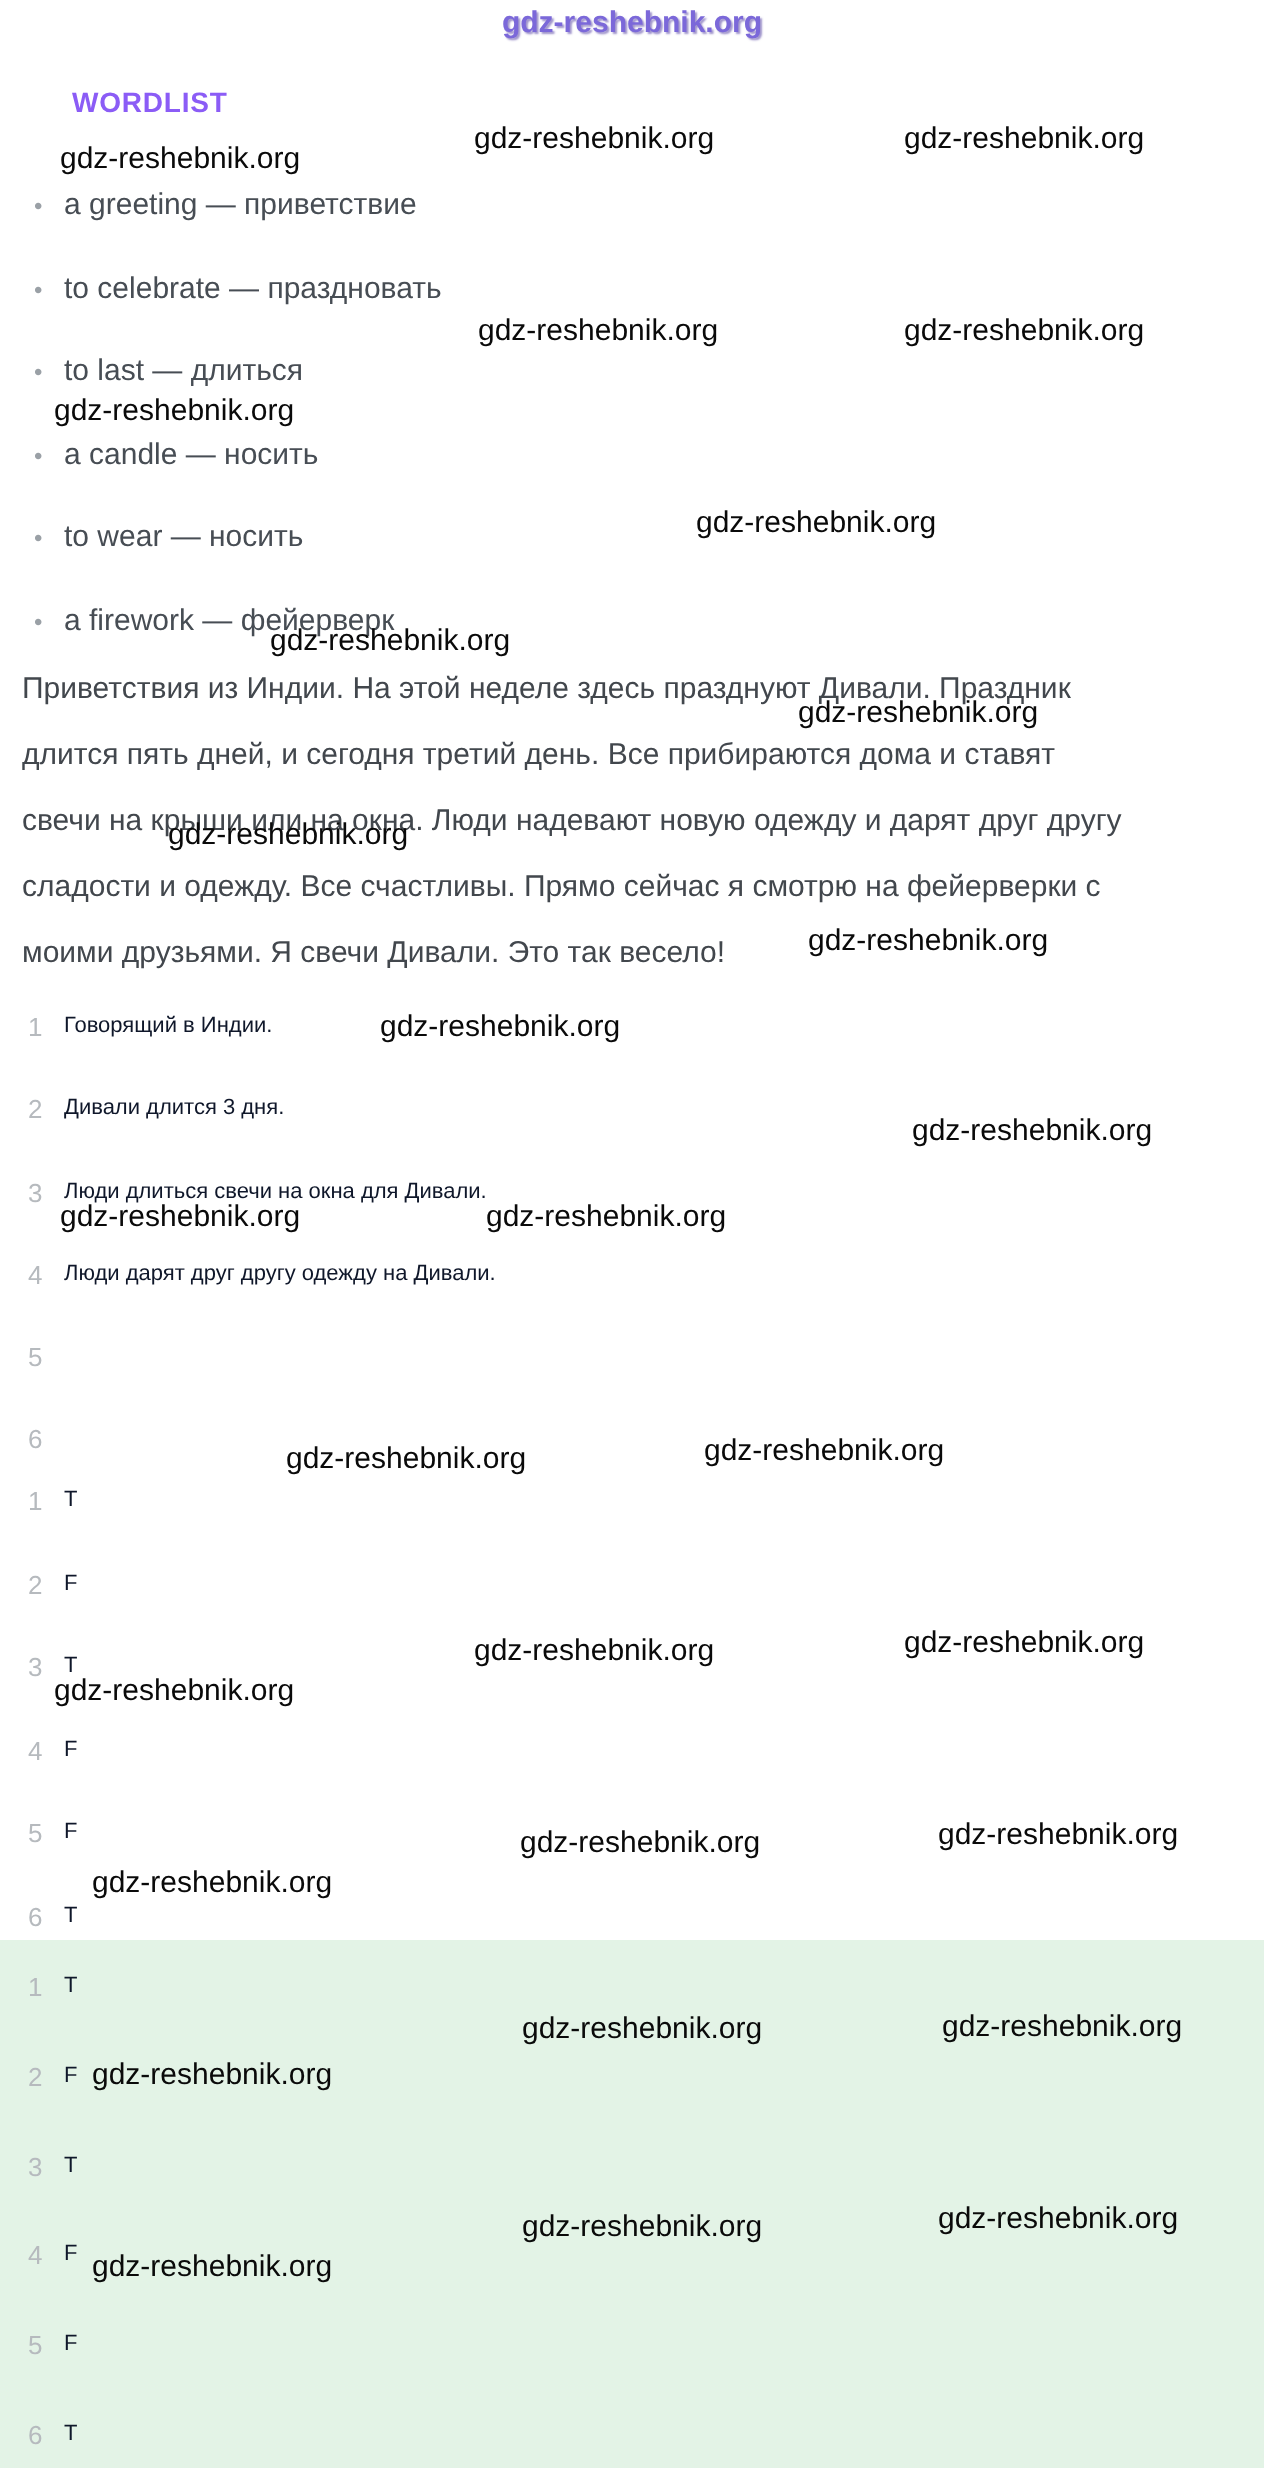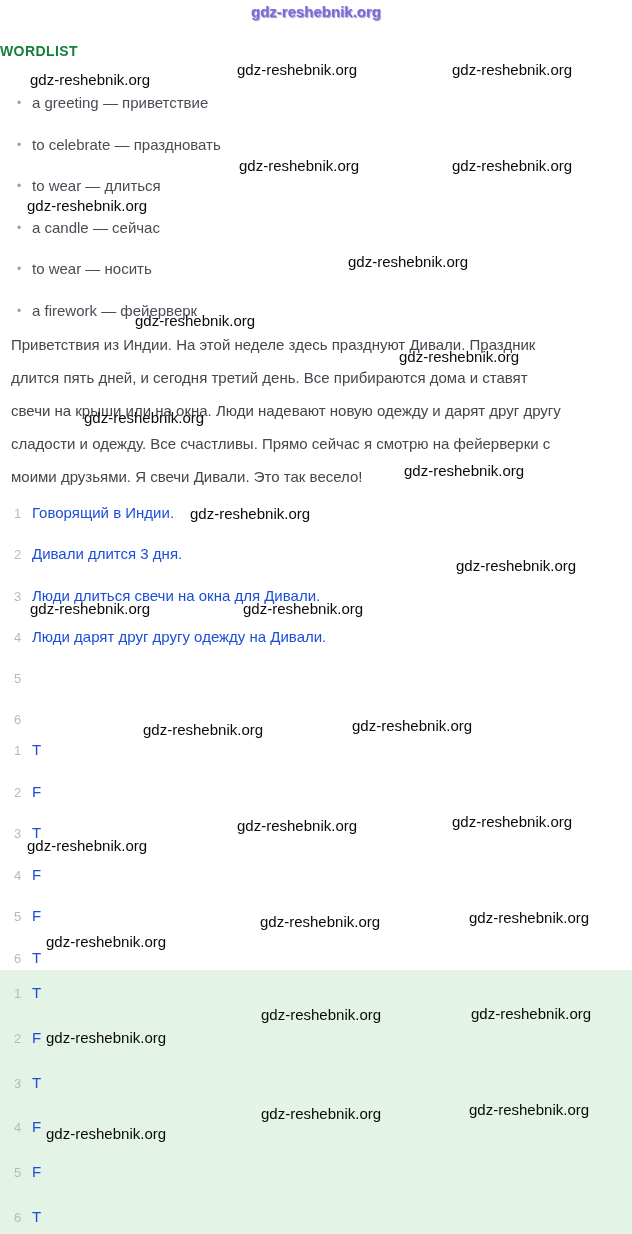--- a/index.html
+++ b/index.html
@@ -26,39 +26,40 @@
     font-size:15px;
     font-weight:700;
     color:#7b68d9;
     text-shadow:1px 1px 1px rgba(80,60,160,0.55);
   }
   .wordlist-title {
     position:absolute;
     top:43px; left:0;
     font-size:14px;
     font-weight:700;
-    color:#15803d;
+    color:#8b5cf6;
     letter-spacing:0.4px;
+    padding-left:36px;
   }
   .wordlist { position:absolute; top:95px; left:0; width:632px; }
   .wl-item { display:flex; align-items:flex-start; height:41.5px; }
   .bullet { width:15px; margin-left:17px; color:#9aa0a6; font-size:12px; line-height:16px; }
   .wl-text { color:#474d54; font-size:15px; line-height:16px; white-space:nowrap; }
   .story { position:absolute; top:328px; left:11px; width:632px; }
   .story-line { height:33px; line-height:33px; font-size:15px; color:#42474d; white-space:nowrap; }
   .num-list { position:absolute; left:0; width:632px; }
   .qlist { top:505px; }
   .alist1 { top:742px; }
   .alist2 { top:985px; }
   .row { display:flex; align-items:flex-start; }
   .q-row { height:41.3px; }
   .a-row1 { height:41.6px; }
   .a-row2 { height:44.8px; }
   .num { width:18px; margin-left:14px; color:#b6babe; font-size:13px; line-height:17px; }
-  .item-text { color:#1d4ed8; font-size:15px; line-height:16px; white-space:nowrap; }
+  .item-text { color:#0f172a; font-size:11px; line-height:16px; white-space:nowrap; }
   .wm {
     position:absolute;
     font-size:15px;
     line-height:1;
     color:#0a0a0a;
     white-space:nowrap;
   }
 </style>
 </head>
 <body>
@@ -75,25 +76,25 @@
     <div class="wl-item">
       <span class="bullet">•</span>
       <span class="wl-text">a greeting — приветствие</span>
     </div>
     <div class="wl-item">
       <span class="bullet">•</span>
       <span class="wl-text">to celebrate — праздновать</span>
     </div>
     <div class="wl-item">
       <span class="bullet">•</span>
-      <span class="wl-text">to wear — длиться</span>
-    </div>
-    <div class="wl-item">
-      <span class="bullet">•</span>
-      <span class="wl-text">a candle — сейчас</span>
+      <span class="wl-text">to last — длиться</span>
+    </div>
+    <div class="wl-item">
+      <span class="bullet">•</span>
+      <span class="wl-text">a candle — носить</span>
     </div>
     <div class="wl-item">
       <span class="bullet">•</span>
       <span class="wl-text">to wear — носить</span>
     </div>
     <div class="wl-item">
       <span class="bullet">•</span>
       <span class="wl-text">a firework — фейерверк</span>
     </div>
   </div>

